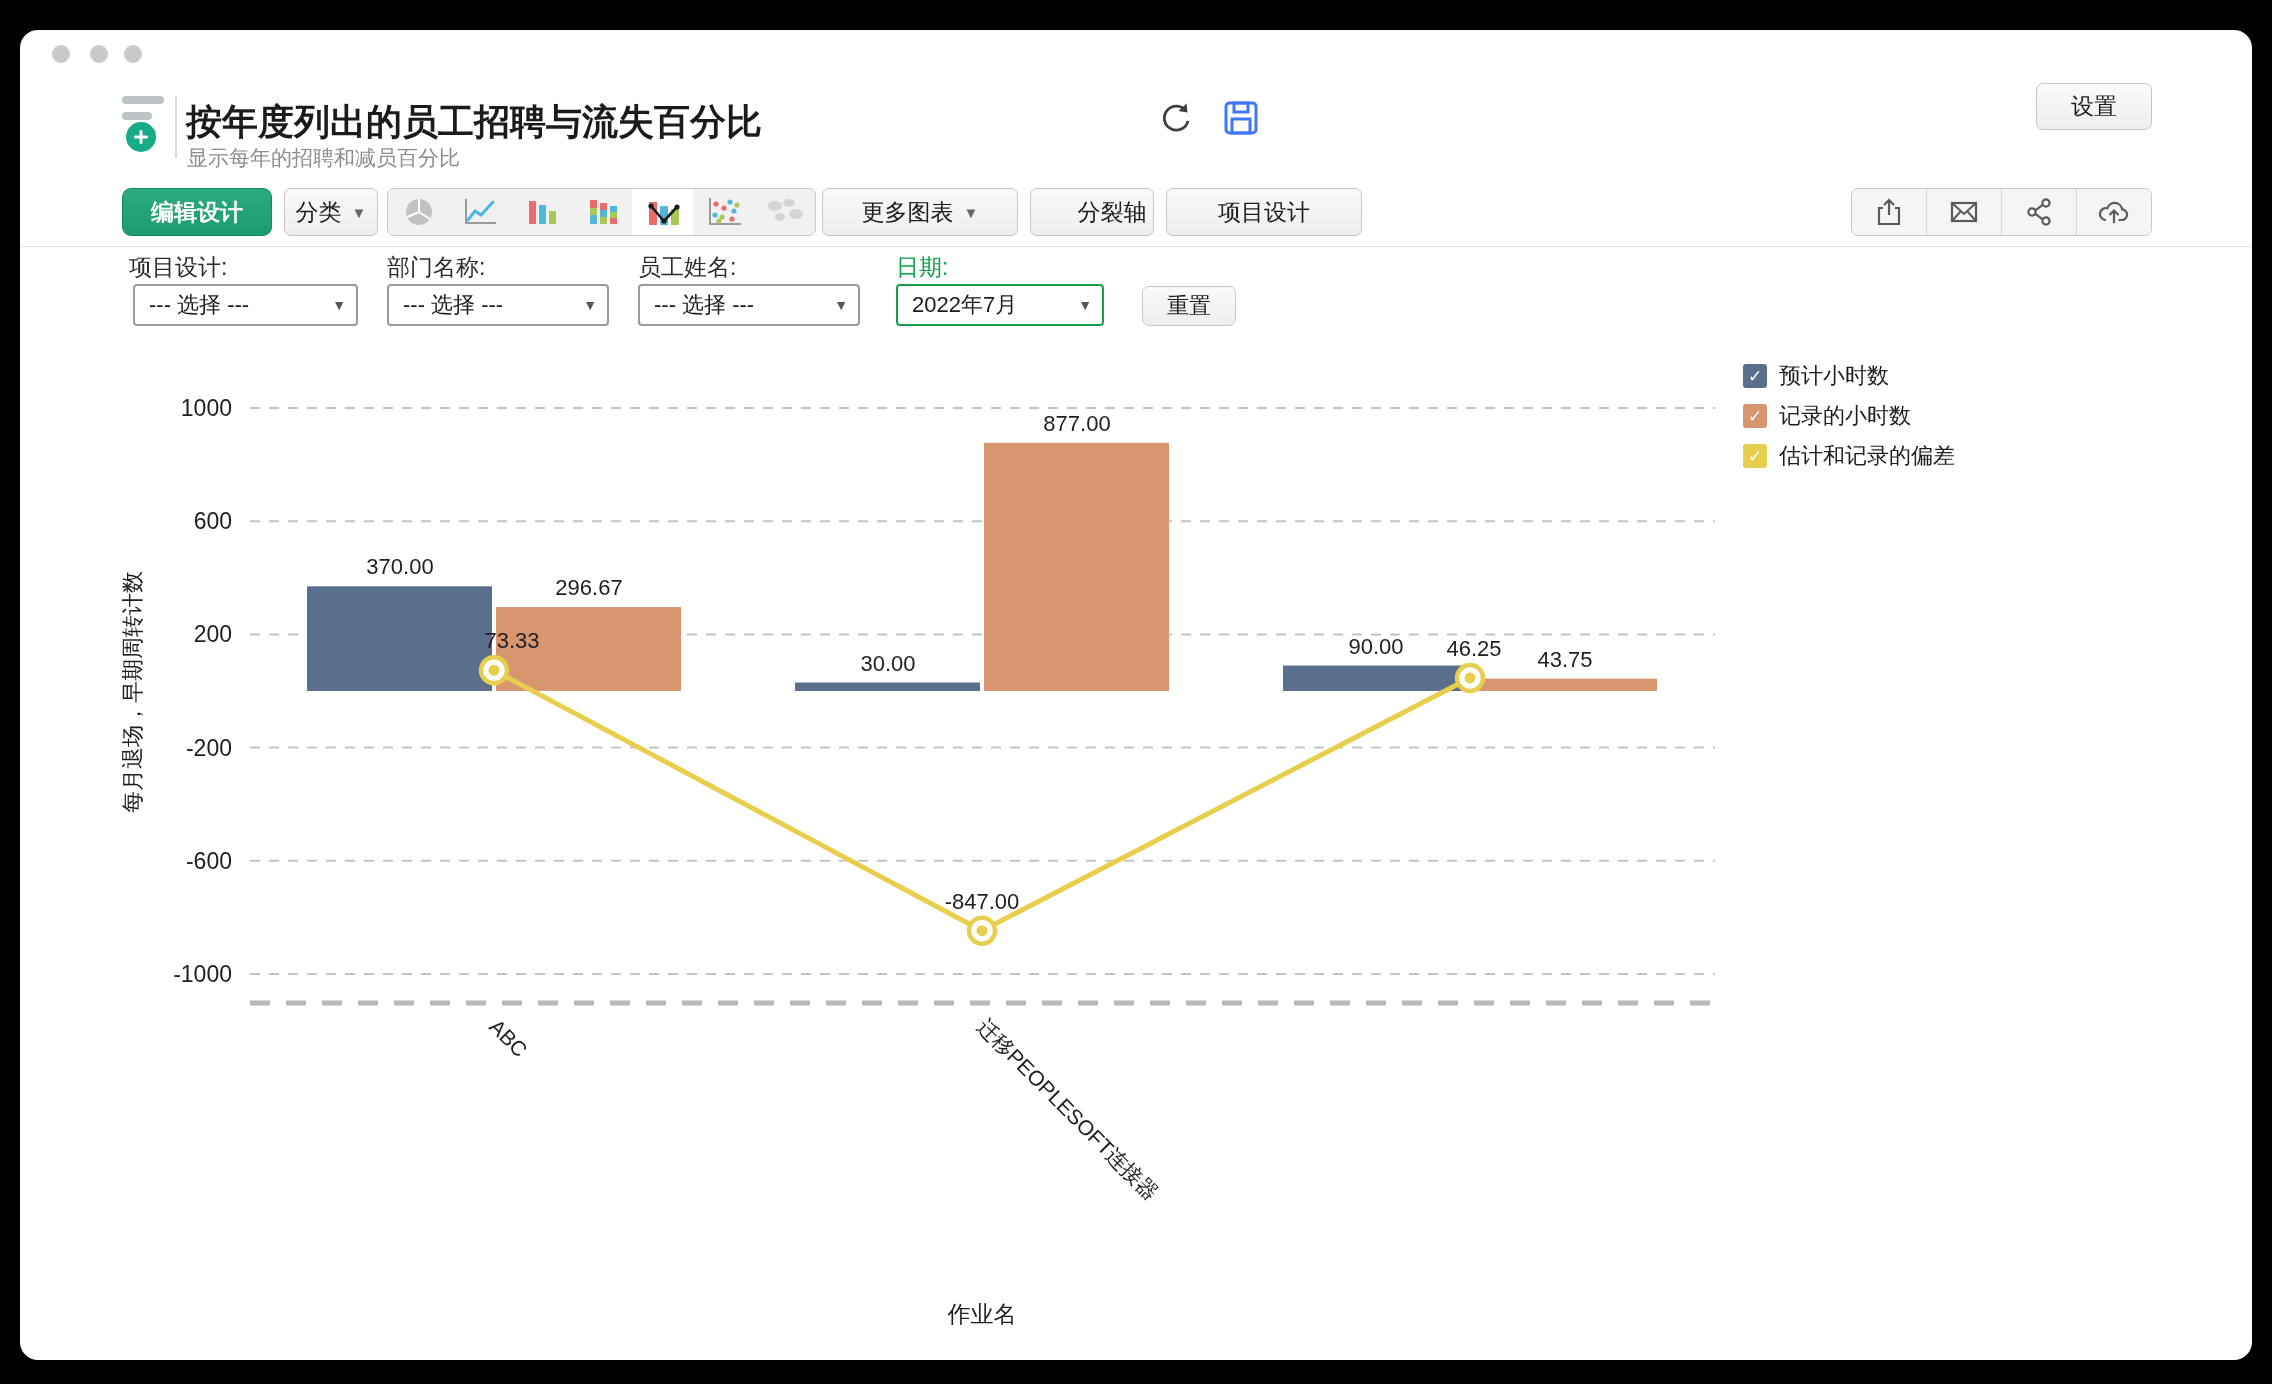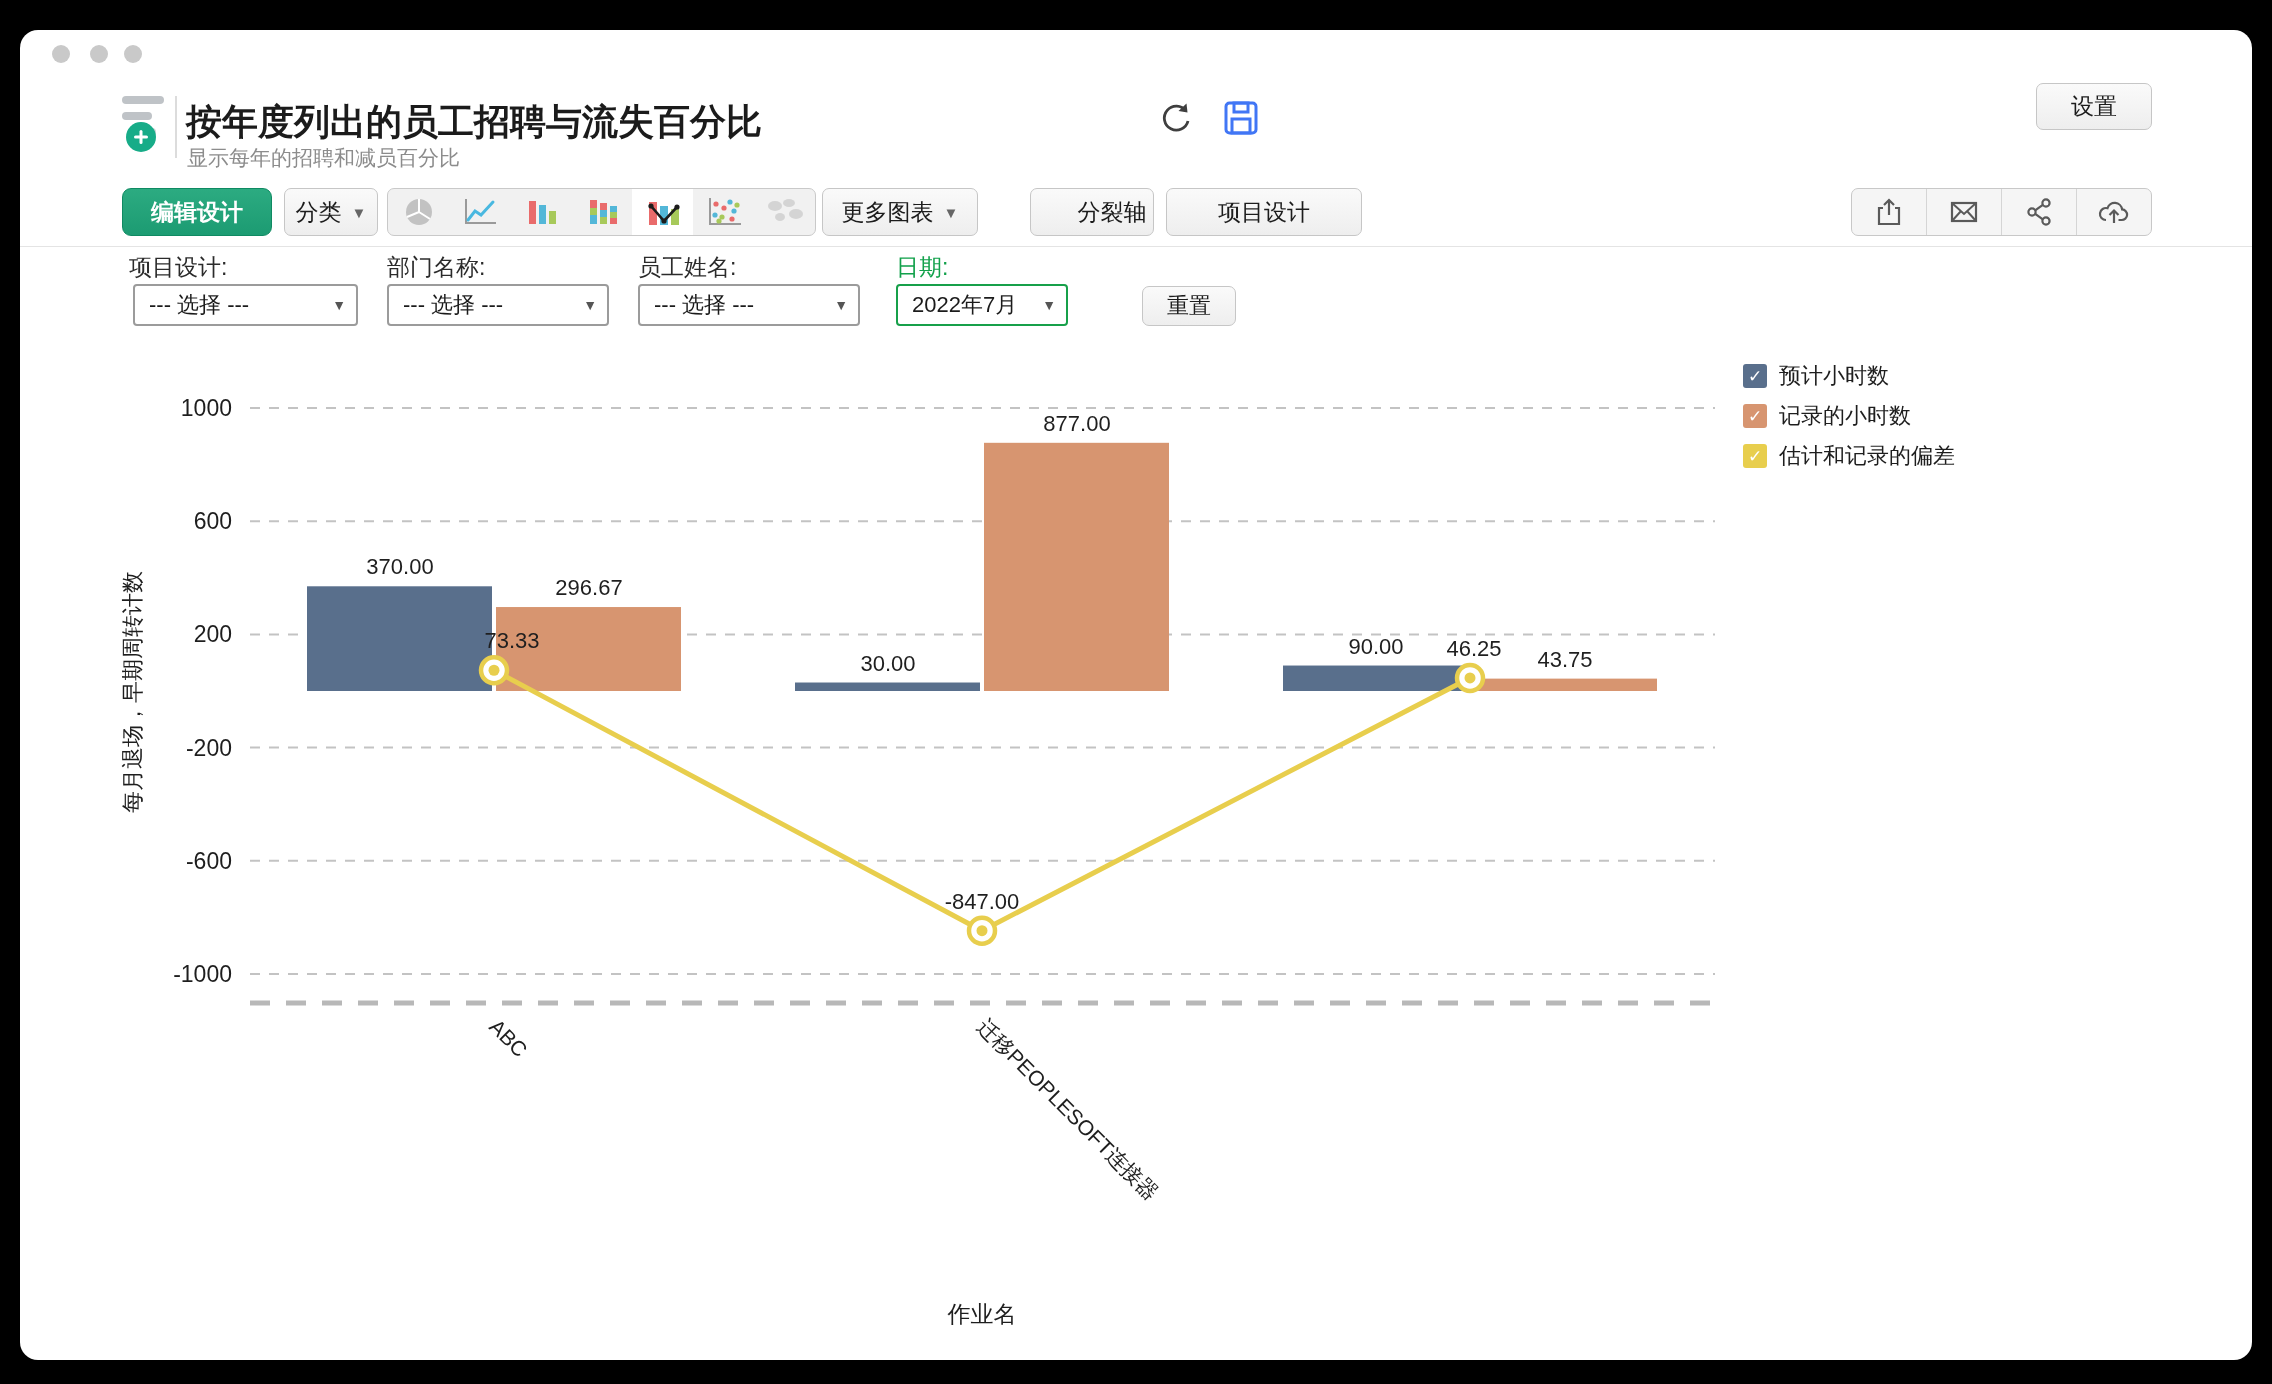--- a/index.html
+++ b/index.html
@@ -146,21 +146,21 @@
     <div class="cell">
       <svg width="40" height="36" viewBox="0 0 40 36" opacity="0.55">
         <ellipse cx="10" cy="12" rx="7" ry="5" fill="#bdbdbd"></ellipse>
         <ellipse cx="24" cy="9" rx="6" ry="4" fill="#bdbdbd"></ellipse>
         <ellipse cx="31" cy="20" rx="7" ry="5" fill="#bdbdbd"></ellipse>
         <ellipse cx="15" cy="23" rx="5" ry="4" fill="#bdbdbd"></ellipse>
       </svg>
     </div>
   </div>
 
-  <div class="btn" style="left:802px;top:158px;width:156px;height:48px;justify-content:center;">
+  <div class="btn" style="left:802px;top:158px;width:196px;height:48px;justify-content:center;">
     <span>更多图表</span>
     <span class="caret">▼</span>
   </div>
   <div class="btn" style="left:1010px;top:158px;width:124px;height:48px;padding-left:40px;">分裂轴</div>
   <div class="btn" style="left:1146px;top:158px;width:196px;height:48px;">项目设计</div>
 
   <div class="icongroup" style="left:1831px;top:158px;height:48px;">
     <div class="cell">
       <svg width="34" height="34" viewBox="0 0 34 34">
         <path d="M11 13 H7 V29 H27 V13 H23" fill="none" stroke="#5a5a5a" stroke-width="2.2"></path>
@@ -201,21 +201,21 @@
     <span class="ddcaret">▼</span>
   </div>
   <div class="dd" style="left:367px;top:254px;width:222px;">
     <span>---  选择  ---</span>
     <span class="ddcaret">▼</span>
   </div>
   <div class="dd" style="left:618px;top:254px;width:222px;">
     <span>---  选择  ---</span>
     <span class="ddcaret">▼</span>
   </div>
-  <div class="dd green" style="left:876px;top:254px;width:172px;">
+  <div class="dd green" style="left:876px;top:254px;width:208px;">
     <span>2022年7月</span>
     <span class="ddcaret">▼</span>
   </div>
   <div class="btn" style="left:1122px;top:256px;width:94px;height:40px;font-size:22px;">重置</div>
 
   <div class="legend" id="legend">
       <div class="item">
         <div class="box" style="background: rgb(89, 111, 140);">✓</div>
         <div class="lbl">预计小时数</div>
       </div>

